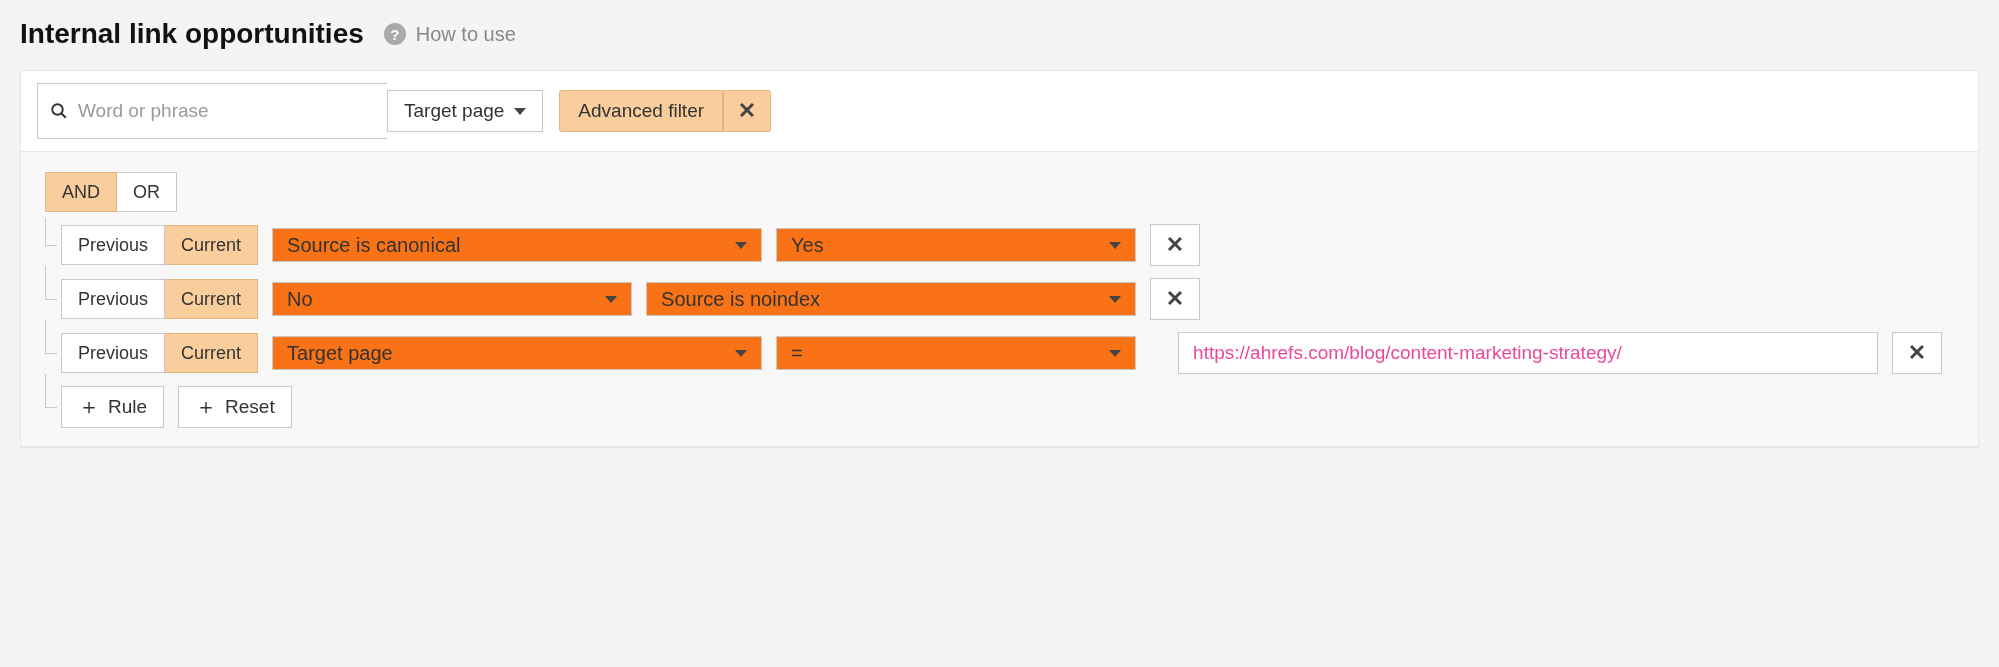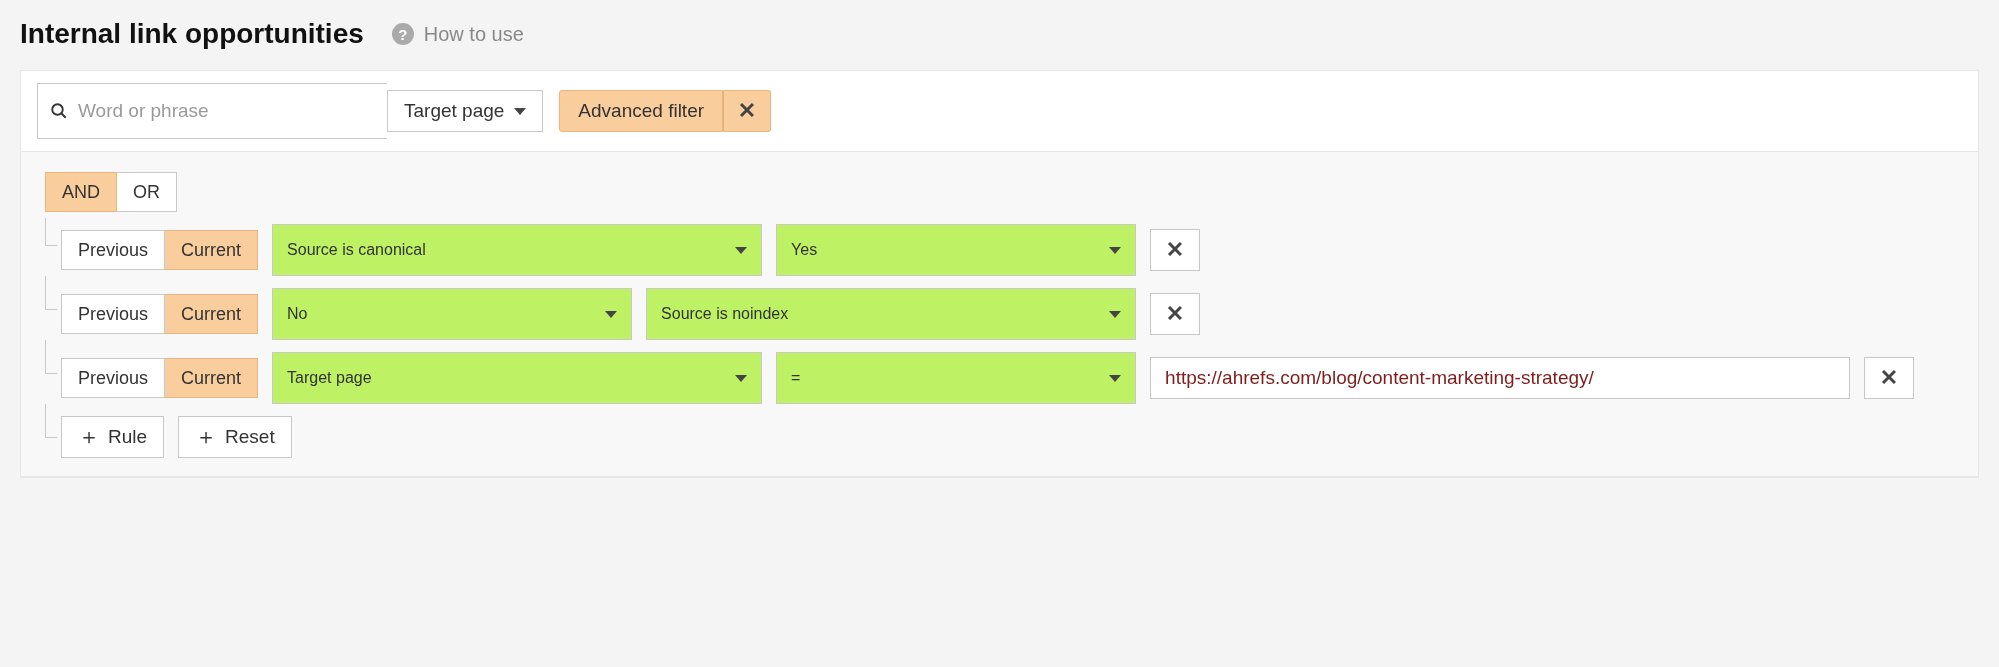--- a/index.html
+++ b/index.html
@@ -8,21 +8,21 @@
     background: #f4f4f4;
     color: #333;
     font-size: 18px;
   }
   .page {
     padding: 18px 20px 20px 20px;
   }
   .header {
     display: flex;
     align-items: center;
-    gap: 28px;
+    gap: 20px;
     margin-bottom: 20px;
   }
   .page-title {
     font-size: 28px;
     font-weight: 700;
     color: #111;
   }
   .help-link {
     display: flex;
     align-items: center;
@@ -172,37 +172,38 @@
     width: 12px;
     height: 1px;
     background: #c8c8c8;
   }
   .rule-row:first-child::before { top: -6px; height: 27px; }
   .select-box {
     display: inline-flex;
     align-items: center;
     justify-content: space-between;
     border: 1px solid #c8c8c8;
-    background: #bef264;
-    height: 52px;
+    background: #f97316;
+    height: 34px;
     padding: 0 14px;
-    font-size: 16px;
+    font-size: 20px;
     cursor: pointer;
     color: #333;
   }
   .select-field { width: 490px; }
   .select-op { width: 360px; }
   .text-input {
     border: 1px solid #c8c8c8;
     background: #fff;
     height: 42px;
     padding: 2px 14px;
     font-size: 19px;
     width: 700px;
-    color: #7f1d1d;
+    color: #ec4899;
+    margin-left: 28px;
   }
   .remove-btn {
     width: 50px; height: 42px;
     display: inline-flex; align-items: center; justify-content: center;
     border: 1px solid #c8c8c8;
     background: #fff;
     font-size: 24px;
     cursor: pointer;
     color: #333;
   }

